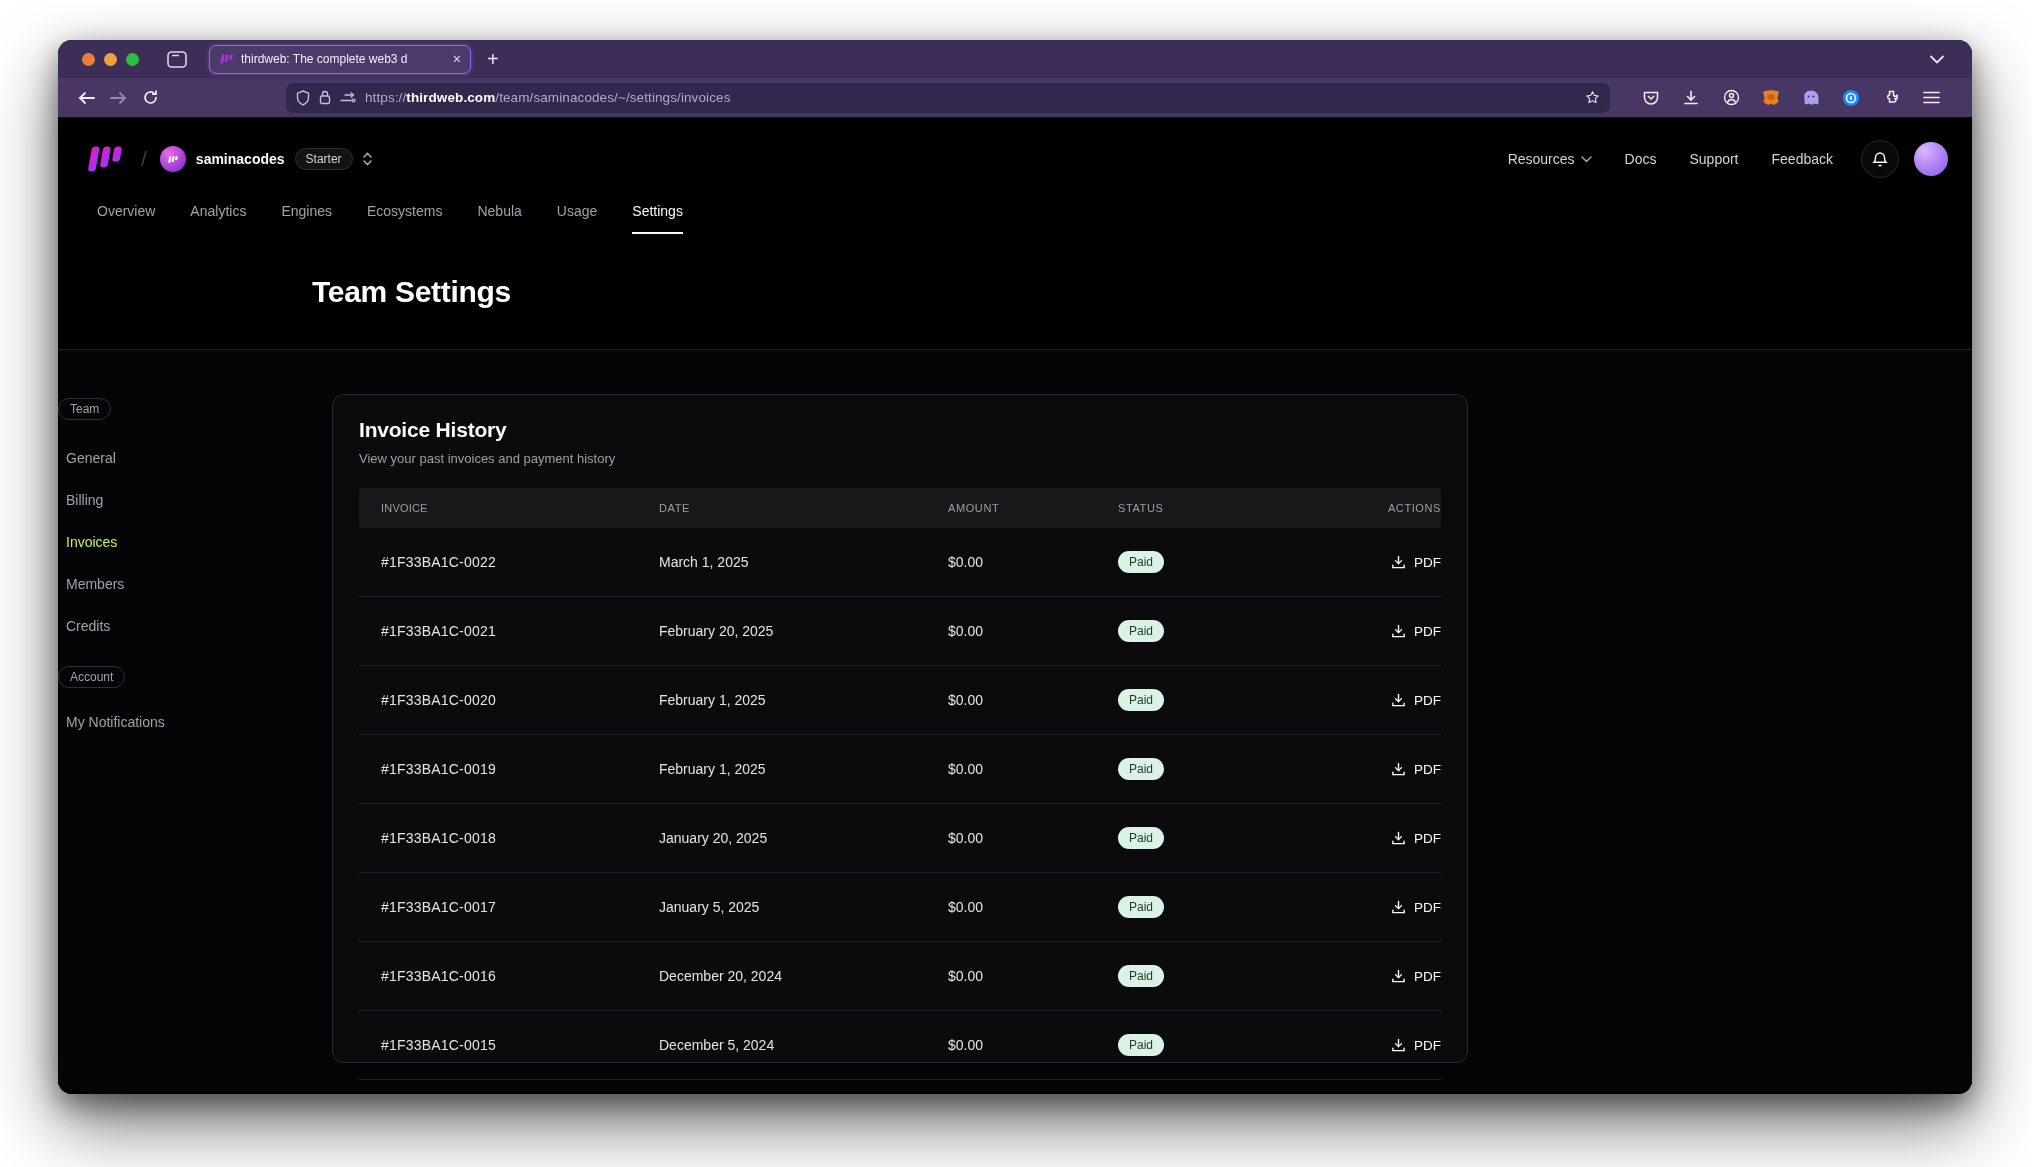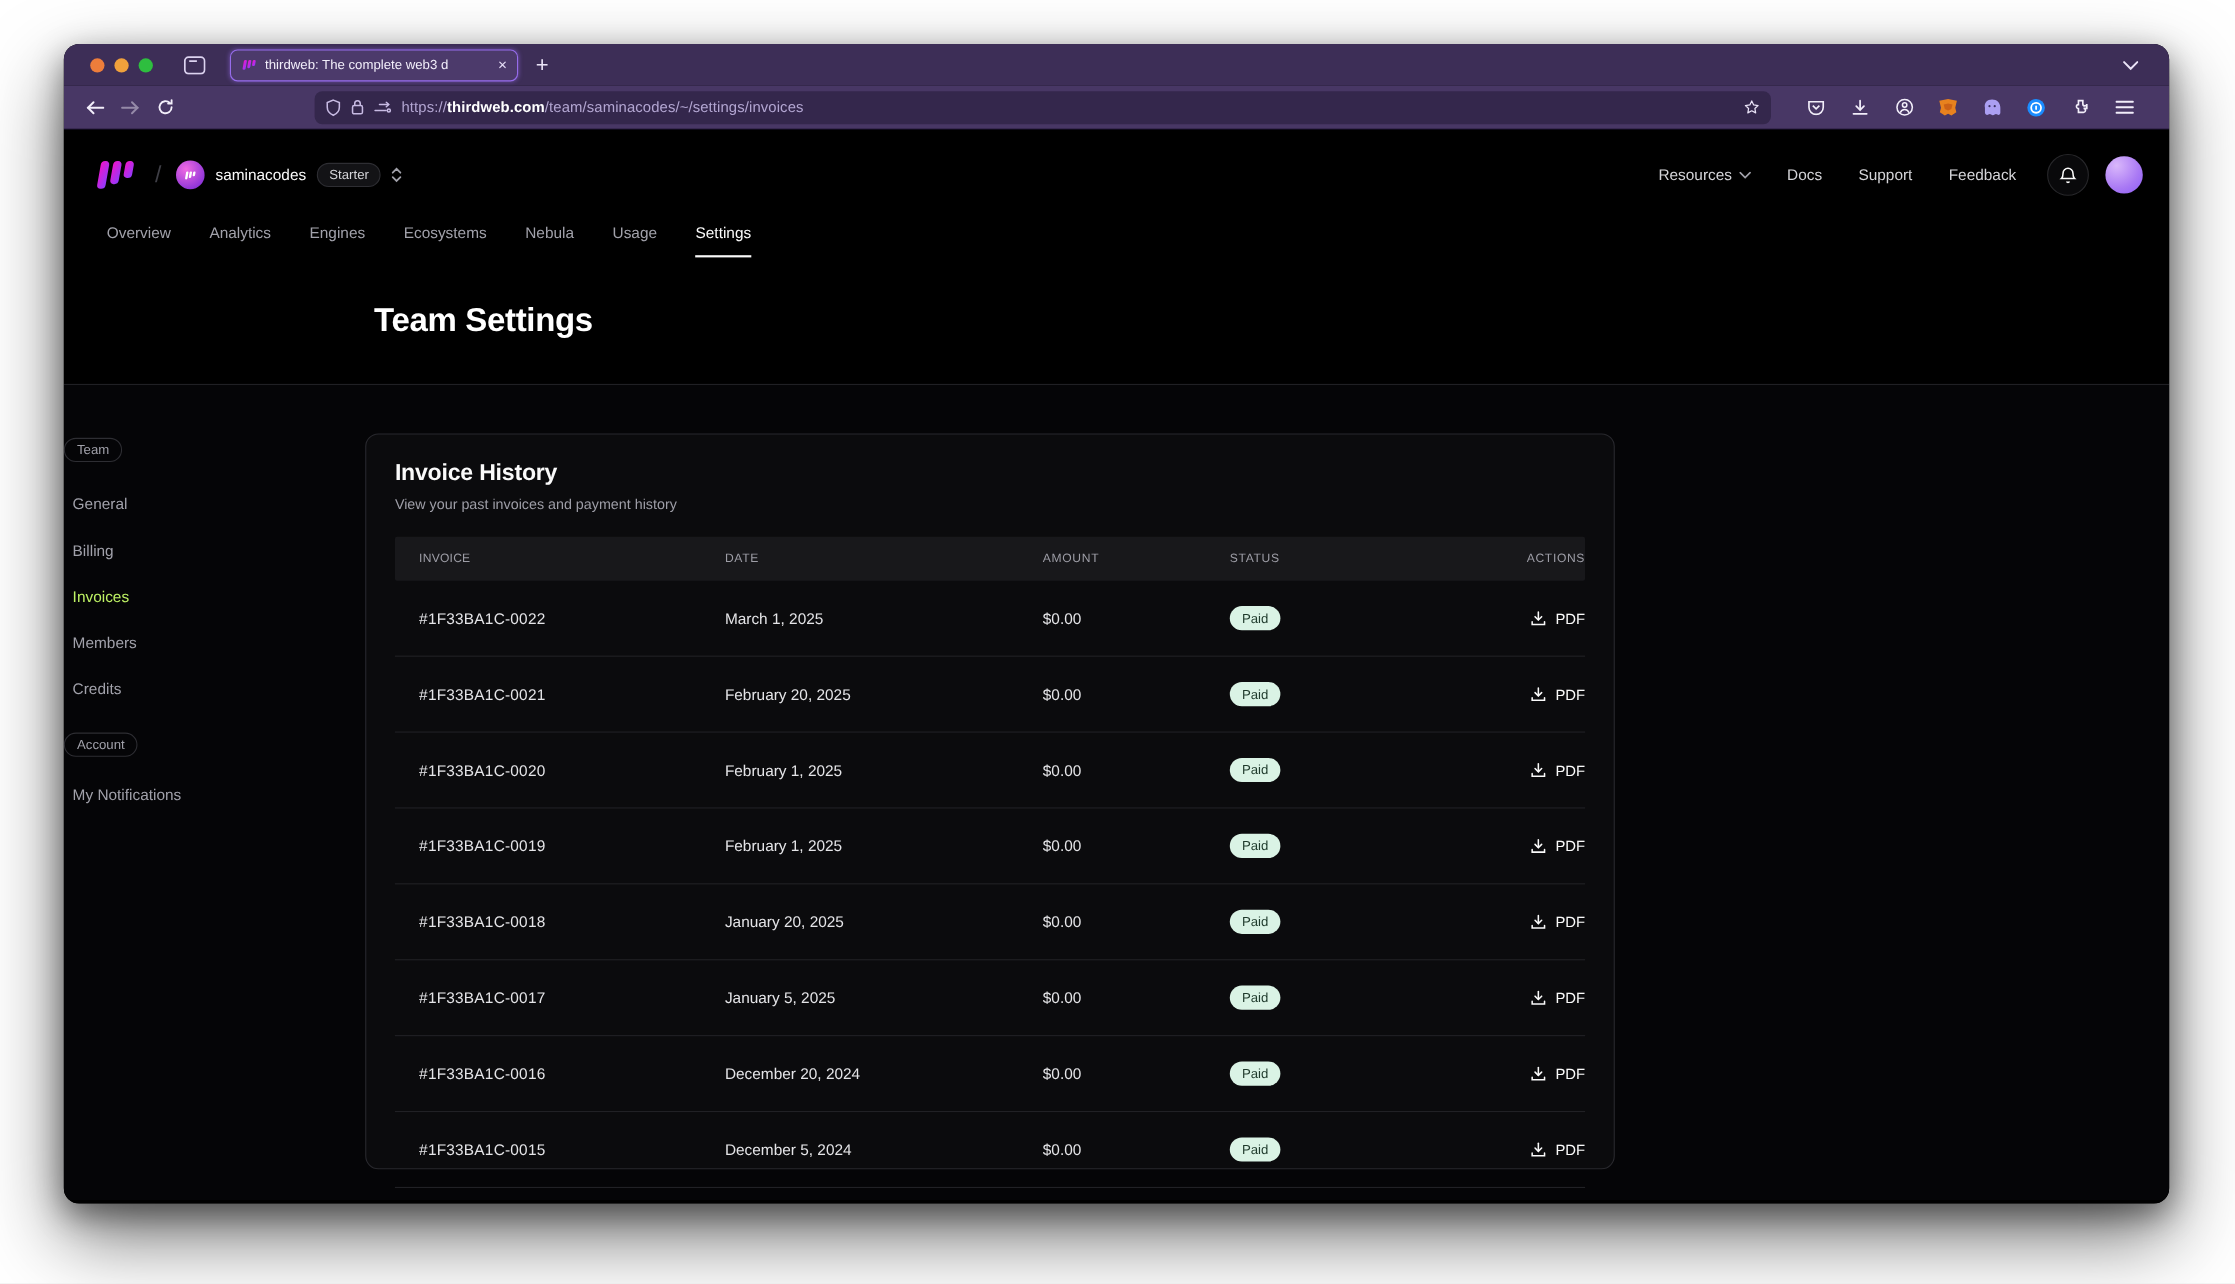--- a/index.html
+++ b/index.html
@@ -43,37 +43,37 @@
   .tb-icon { width:30px; height:28px; display:flex; align-items:center; justify-content:center; color:#F2EEFA; }
 
   
   .content { height:976px; background:#000; position:relative; }
   .app-header { padding:18px 24px 0 24px; background:#000; }
   .hrow { display:flex; align-items:center; height:46px; }
   .slash { color:#3F3F46; font-size:21px; font-weight:300; margin:0 13px; }
   .team-avatar { width:26px; height:26px; border-radius:50%;
     background:radial-gradient(circle at 35% 30%, #F06AE2, #8F35D8 75%);
     display:flex; align-items:center; justify-content:center; margin-right:10px; }
-  .team-name { font-size:14px; color:#FAFAFA; font-weight:400; margin-right:10px; }
+  .team-name { font-size:14px; color:#FAFAFA; font-weight:700; margin-right:10px; }
   .badge-starter { font-size:12px; color:#D4D4D8; background:#131316; border:1px solid #2E2E33;
     border-radius:999px; padding:3px 10px; margin-right:9px; }
   .selector { color:#A1A1AA; display:flex; align-items:center; }
   .hspacer { flex:1; }
   .nav-link { font-size:14px; color:#D4D4D8; margin-left:33px; display:flex; align-items:center; gap:6px; }
   .bell-btn { width:38px; height:38px; border-radius:50%; border:1px solid #27272A; background:#09090B;
     display:flex; align-items:center; justify-content:center; color:#FAFAFA; margin-left:28px; }
   .user-avatar { width:34px; height:34px; border-radius:50%; margin-left:15px;
     background:radial-gradient(circle at 30% 25%, #D9B7FB, #A979F4 60%, #8B5CF6); }
 
   .app-tabs { display:flex; gap:35px; margin-top:21px; padding-left:15px; }
   .app-tab { font-size:14px; color:#A1A1AA; padding-bottom:13px; border-bottom:2px solid transparent; }
   .app-tab.active { color:#FAFAFA; border-bottom-color:#FAFAFA; }
 
   .hero { background:#000; padding:41px 24px 40px 254px; }
-  .page-title { font-size:30px; font-weight:600; color:#FFFFFF; letter-spacing:-.3px;margin-left:28px; }
+  .page-title { font-size:30px; font-weight:600; color:#FFFFFF; letter-spacing:-.3px; }
   .hdivider { height:1px; background:#202024; }
 
   .settings { display:flex; background:#050507; height:741px; }
   .sidebar { width:230px; padding-top:48px; flex:none; }
   .group-pill { display:inline-block; font-size:12px; color:#A1A1AA; border:1px solid #2E2E33;
     border-radius:999px; padding:3px 11px; background:transparent; }
   .side-item { font-size:14px; color:#A1A1AA; margin-top:26px; padding-left:8px; cursor:default; }
   .side-item.active { color:#bef264; font-weight:500; }
   .side-item.first { margin-top:30px; }
   .sidebar .group-pill.account { margin-top:32px; }

